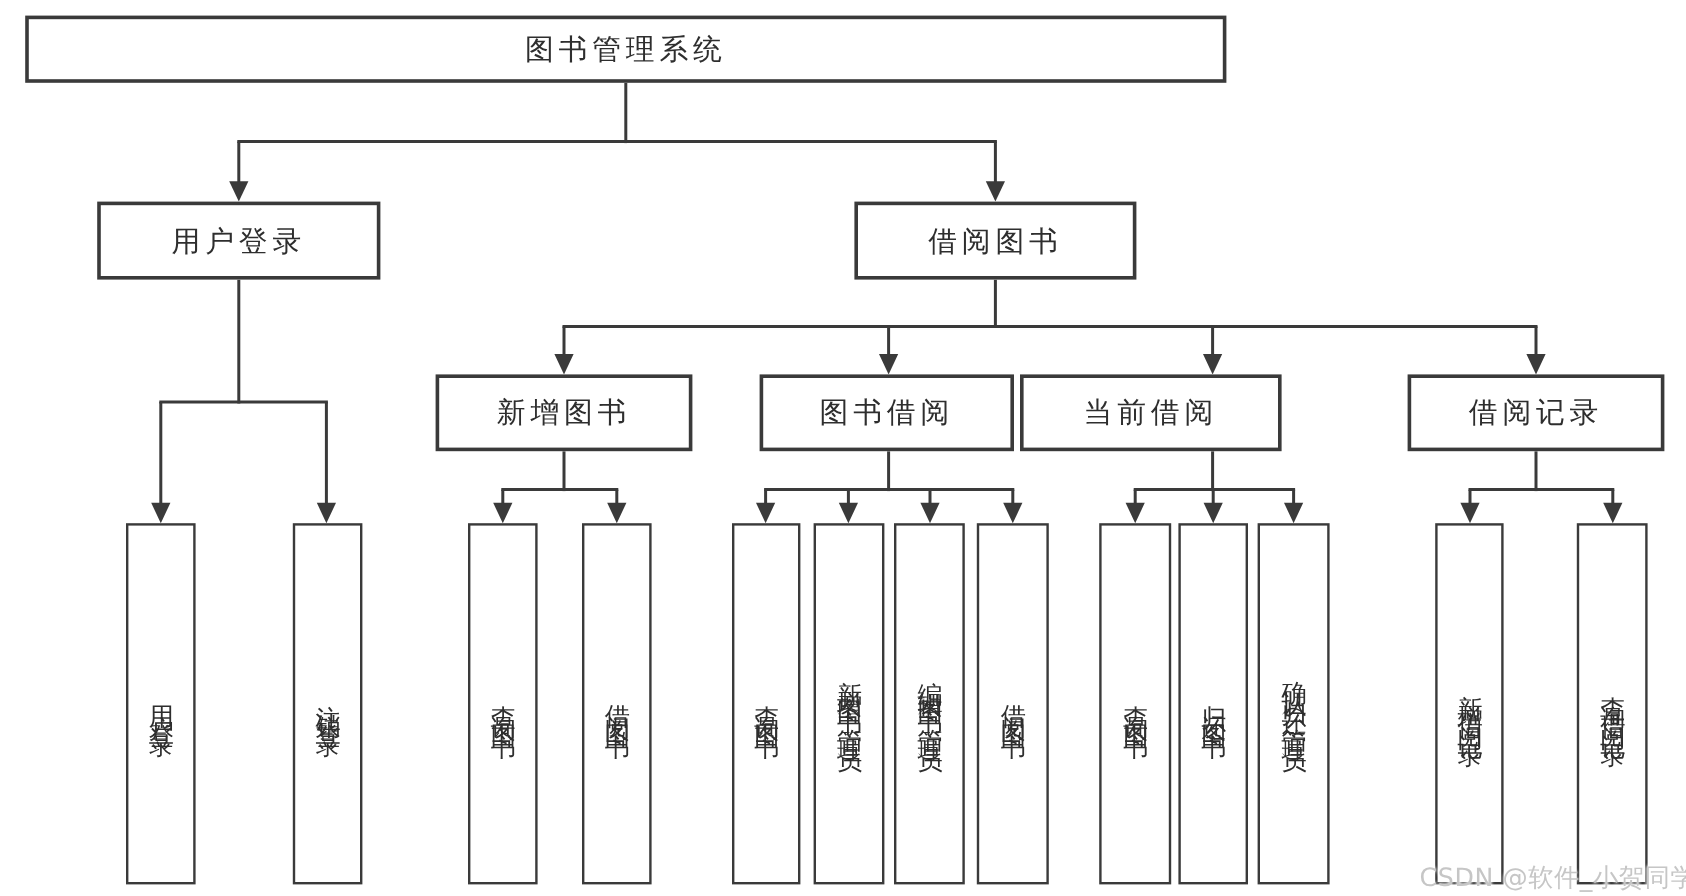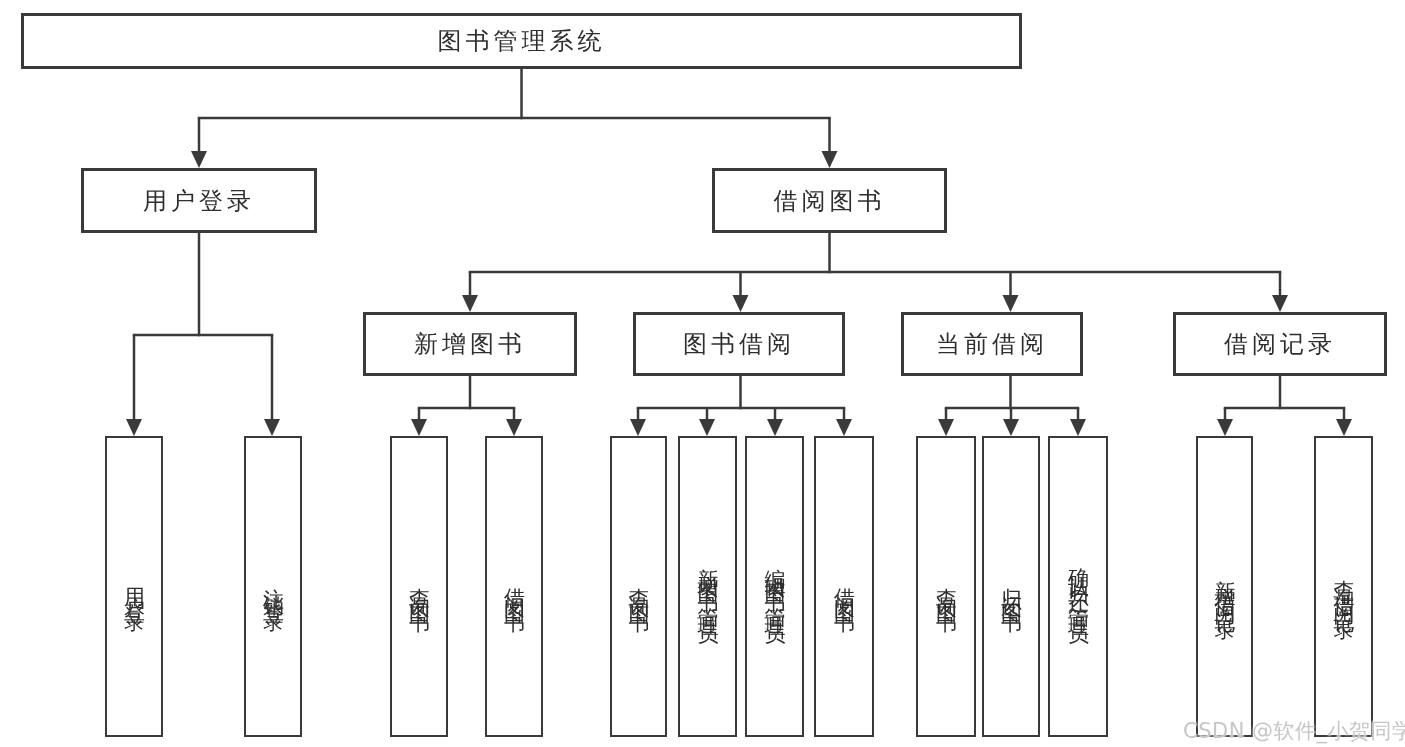--- a/index.html
+++ b/index.html
@@ -141,21 +141,21 @@
   <div class="box hbox" style="left:712px;top:168px;width:235px;height:65px">
     <span class="label">借阅图书</span>
   </div>
 
   <div class="box hbox" style="left:363px;top:312px;width:214px;height:64px">
     <span class="label">新增图书</span>
   </div>
   <div class="box hbox" style="left:633px;top:312px;width:212px;height:64px">
     <span class="label">图书借阅</span>
   </div>
-  <div class="box hbox" style="left:901px;top:312px;width:182px;height:64px">
+  <div class="box hbox" style="left:850px;top:312px;width:218px;height:64px">
     <span class="label">当前借阅</span>
   </div>
   <div class="box hbox" style="left:1173px;top:312px;width:214px;height:64px">
     <span class="label">借阅记录</span>
   </div>
 
   <div class="box vbox" style="left:105px;top:436px;width:58px;height:301px">
     <span class="label">用户登录</span>
   </div>
   <div class="box vbox" style="left:244px;top:436px;width:58px;height:301px">

